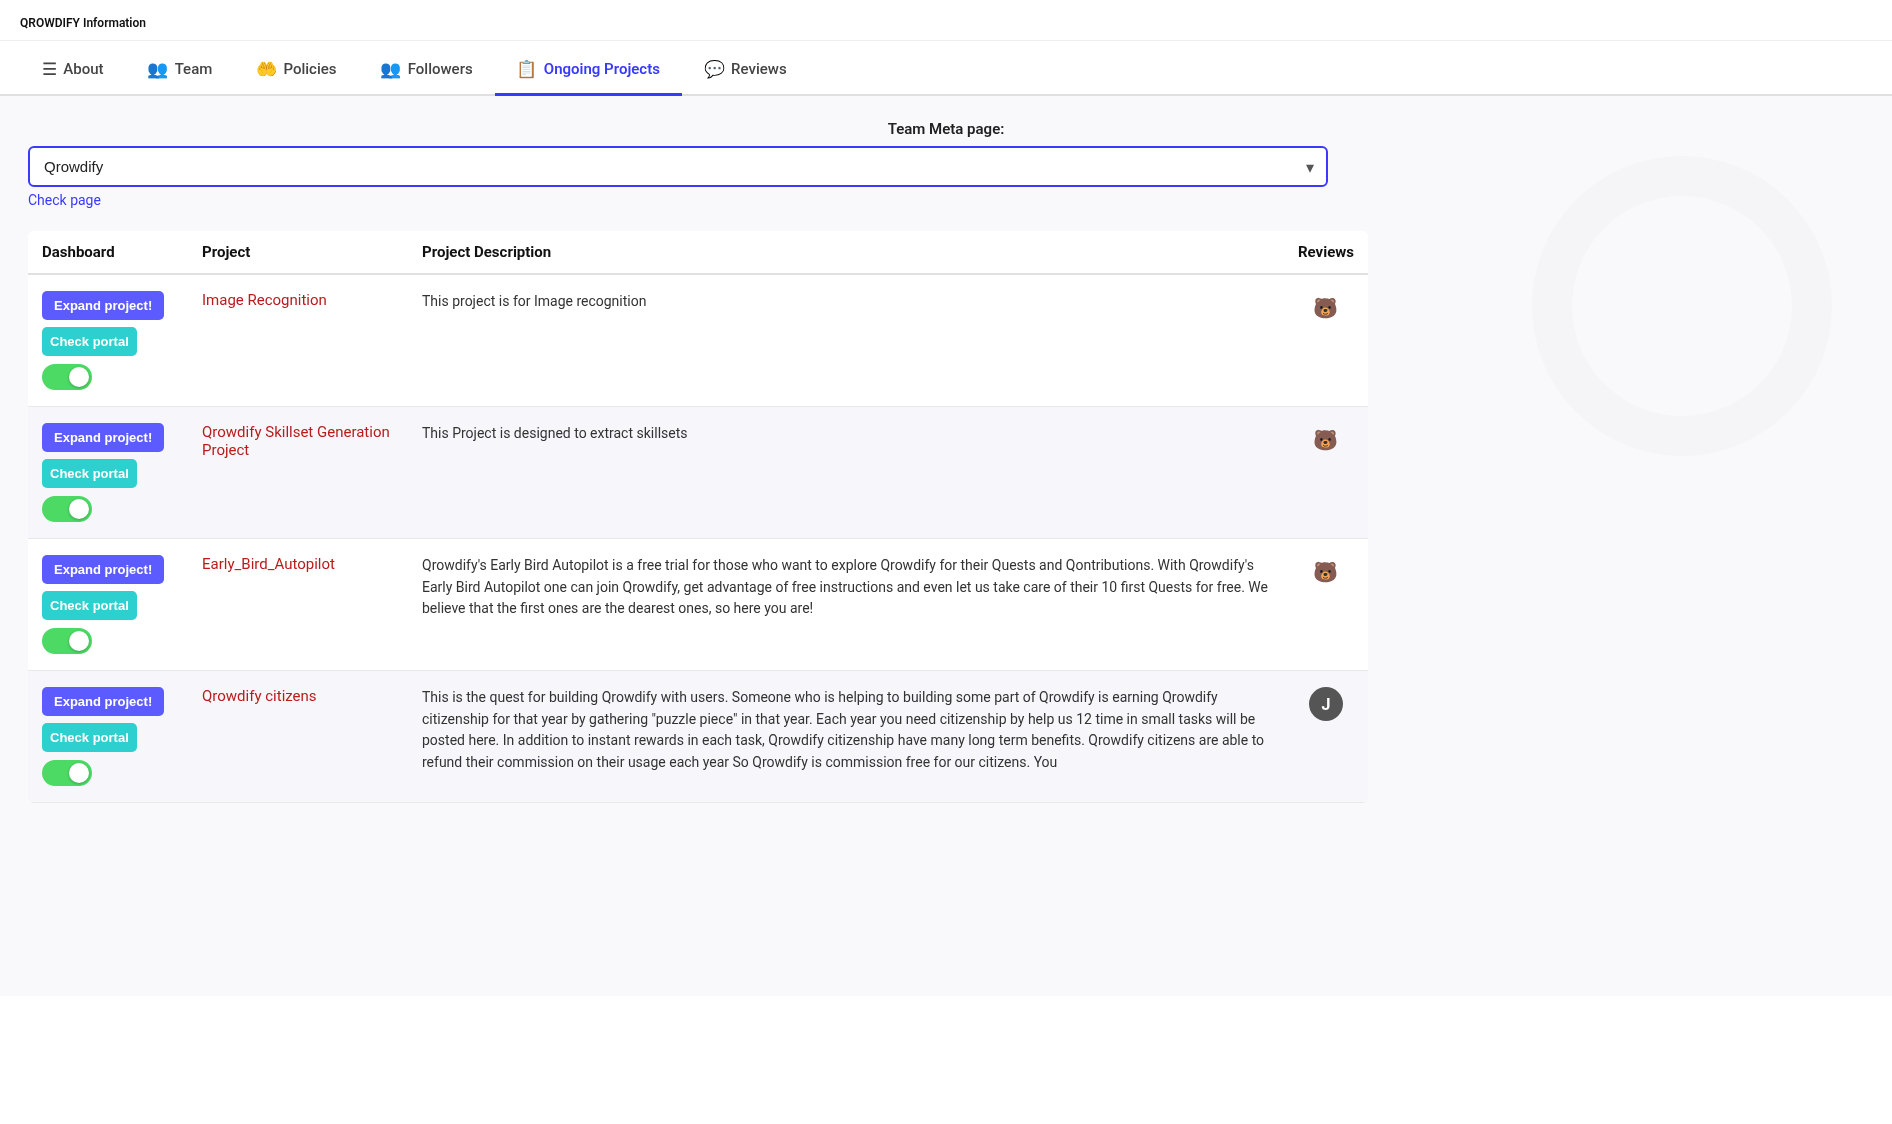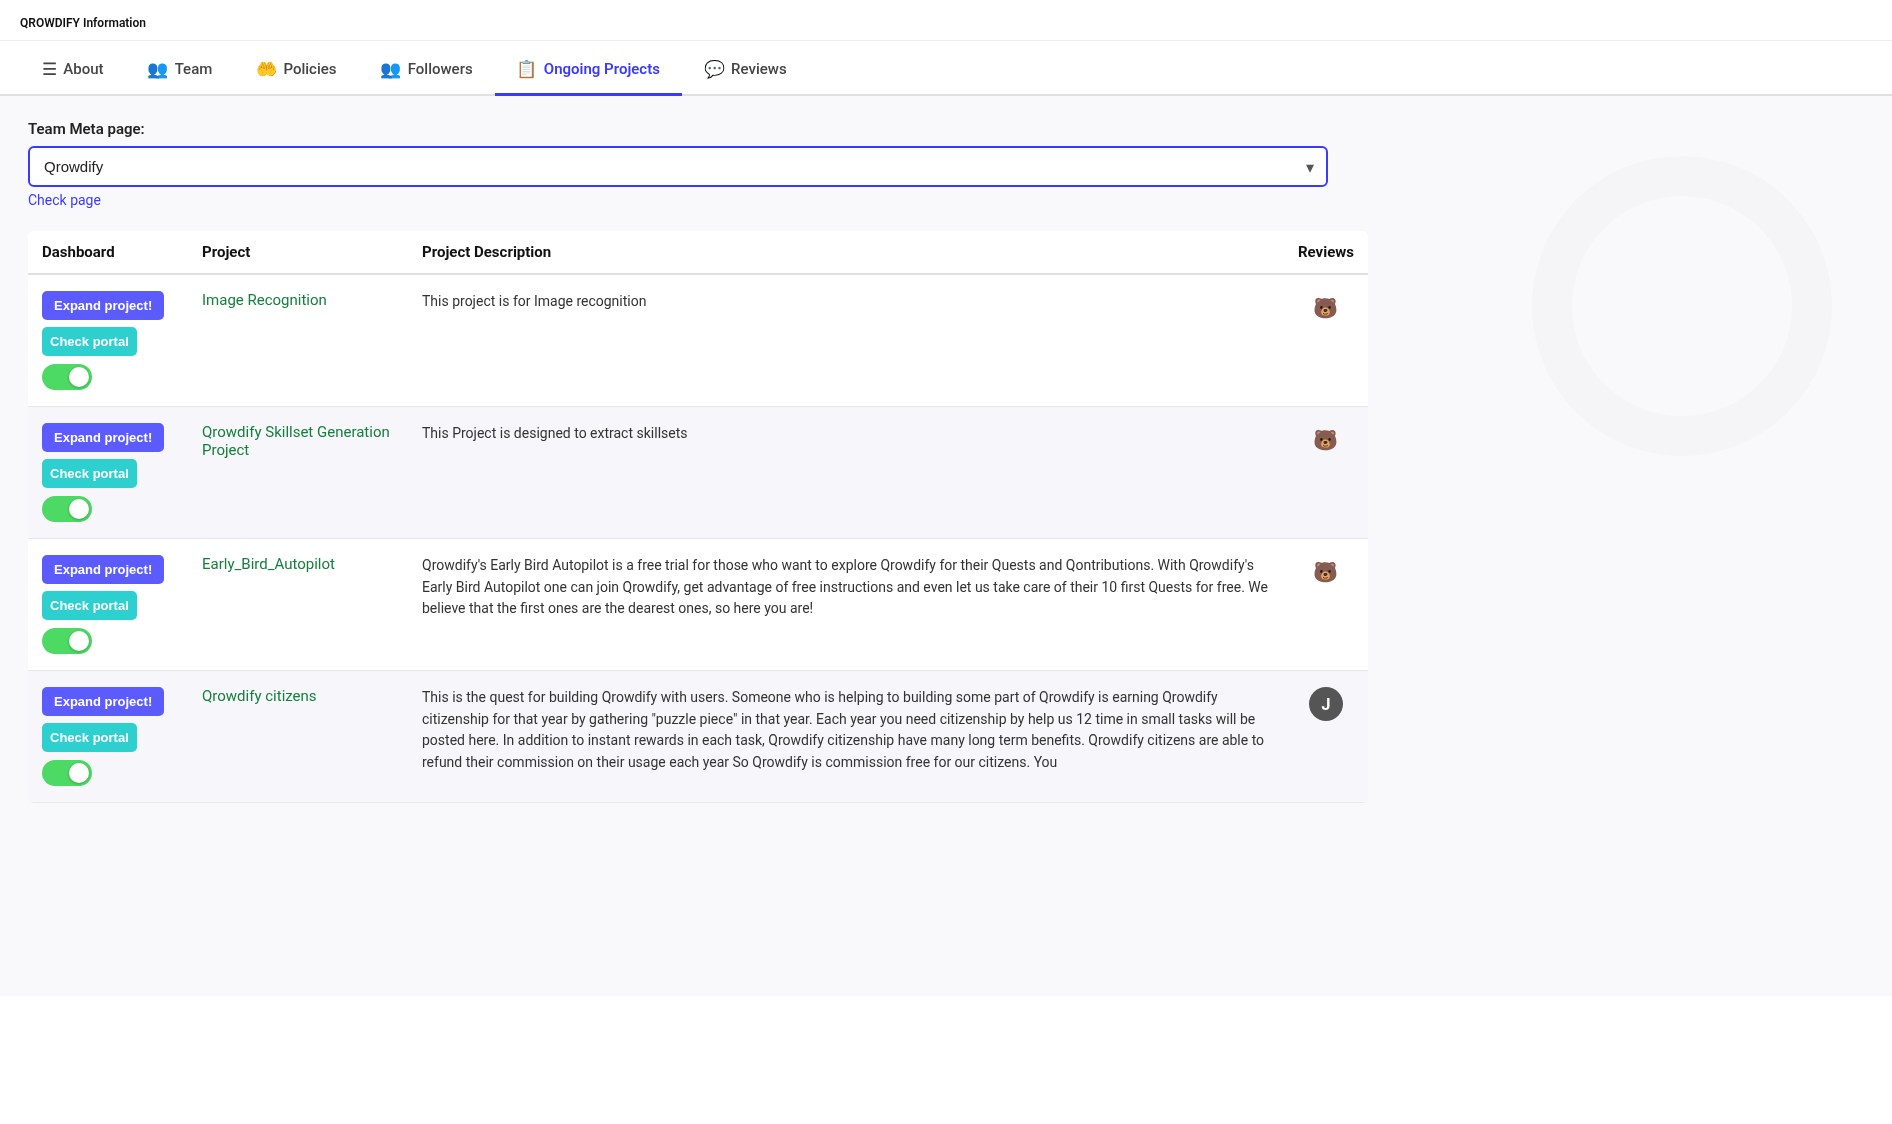--- a/index.html
+++ b/index.html
@@ -50,20 +50,21 @@
     }
     .team-meta {
       margin-bottom: 22px;
     }
     .team-meta label {
       display: block;
       font-size: 15px;
       font-weight: 600;
       margin-bottom: 8px;
       color: #222;
+      text-align: center;
     }
     .select-wrapper {
       position: relative;
       width: 100%;
       max-width: 1300px;
     }
     .team-select {
       width: 100%;
       padding: 10px 40px 10px 14px;
       font-size: 15px;
@@ -191,21 +192,21 @@
       height: 34px;
       border-radius: 50%;
       display: flex;
       align-items: center;
       justify-content: center;
       font-size: 20px;
       margin: 0 auto;
     }
     .project-name {
       font-size: 15px;
-      color: #15803d;
+      color: #b91c1c;
       font-weight: 400;
       margin-top: 23px;
     }
     .project-desc {
       font-size: 14px;
       color: #333;
       line-height: 1.55;
     }
 
     

